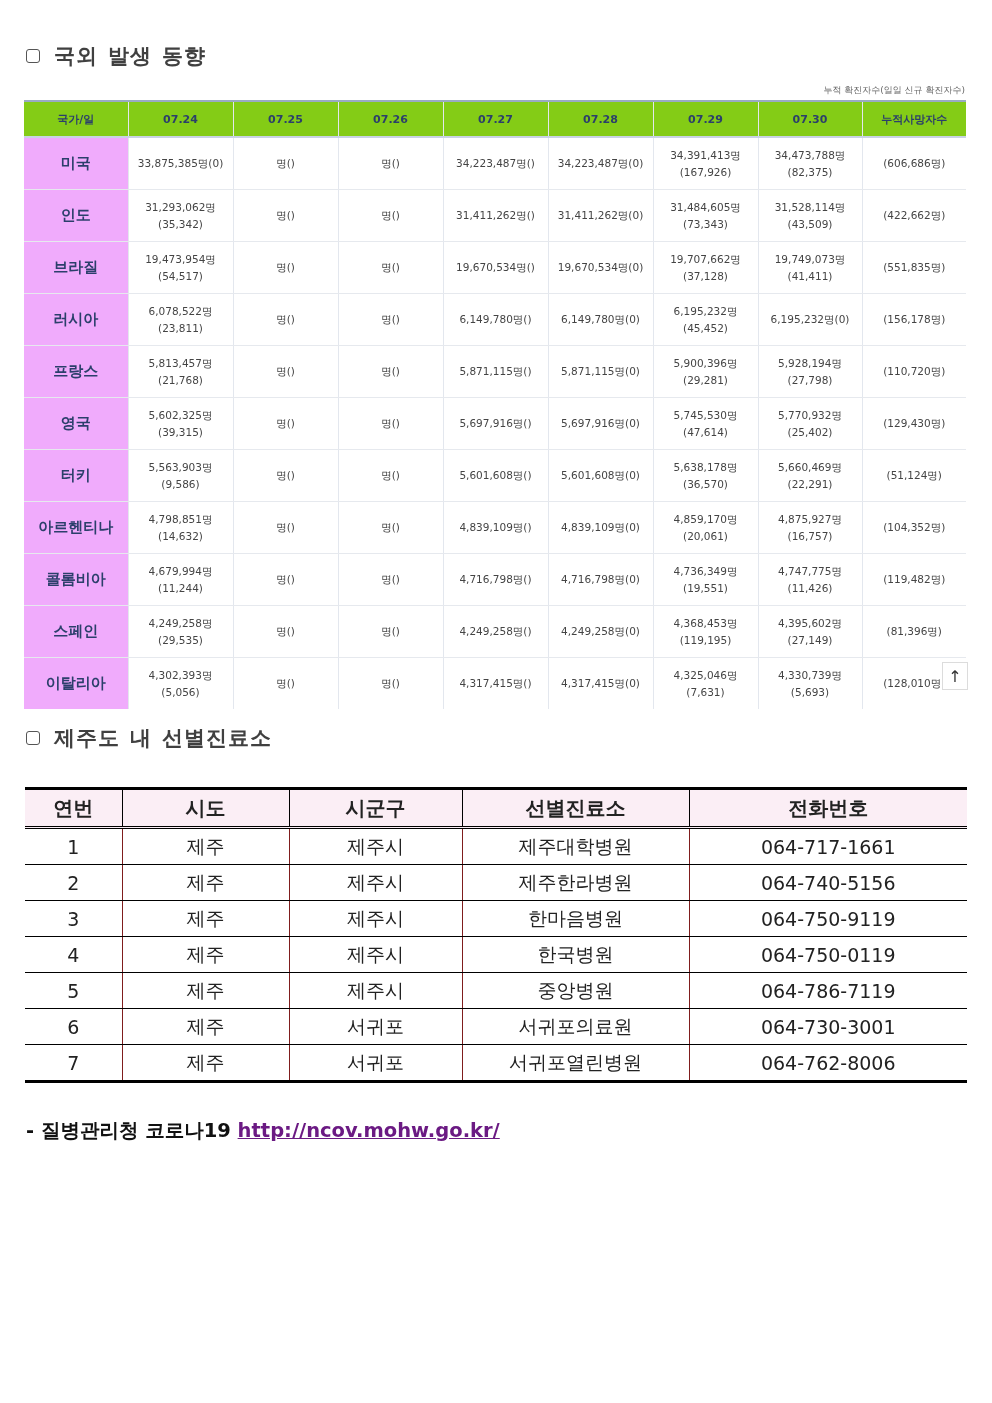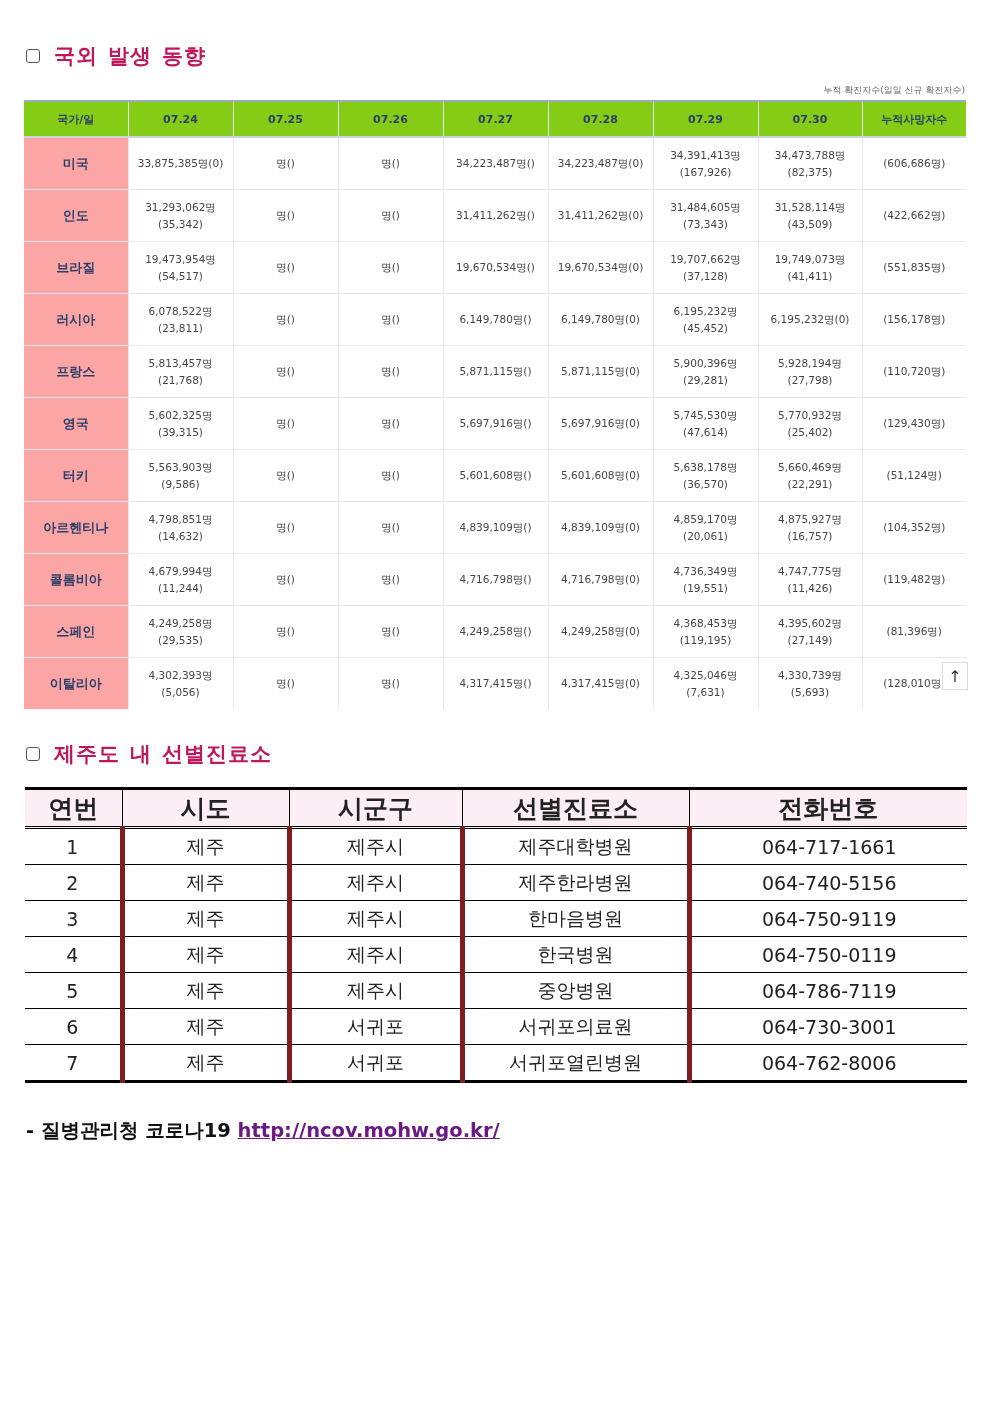--- a/index.html
+++ b/index.html
@@ -1,36 +1,36 @@
 <!DOCTYPE html>
 <html><head>
 <meta charset="utf-8">
 <style>
   html, body { margin: 0; padding: 0; background: #ffffff; }
   body { width: 992px; height: 1403px; position: relative; font-family: "DejaVu Sans", "Liberation Sans", sans-serif; color: #000; overflow: hidden; }
 
-  .section-title { position: absolute; left: 26px; display: flex; align-items: center; font-weight: bold; font-size: 21px; letter-spacing: 1px; color: #be185d; }
+  .section-title { position: absolute; left: 26px; display: flex; align-items: center; font-weight: bold; font-size: 21px; letter-spacing: 1px; color: #404040; }
   .section-title .box { width: 14px; height: 14px; border: 1.5px solid #555; border-radius: 3px; margin-right: 14px; box-sizing: border-box; }
   .title-word { margin-right: 10px; }
 
   
   .unit-note { position: absolute; right: 27px; top: 84px; font-size: 9px; color: #666; text-align: center; }
   table.ov { position: absolute; left: 24px; top: 100px; width: 942px; border-collapse: collapse; table-layout: fixed; font-size: 10.5px; color: #444; }
   table.ov th { height: 32px; background: #84cc16; color: #2b3f6b; font-weight: bold; font-size: 11px; border-top: 2px solid #9aabc3; border-bottom: 2px solid #c9d3e3; border-left: 1px solid #e3e7ee; }
   table.ov th:first-child, table.ov td:first-child { border-left: none; }
   table.ov td { height: 51px; text-align: center; border-bottom: 1px solid #e6e9ee; border-left: 1px solid #e3e7ee; line-height: 17px; padding: 0; }
-  table.ov td.country { background: #fca5a5; color: #2b3f6b; font-weight: bold; font-size: 13px; }
+  table.ov td.country { background: #f0abfc; color: #2b3f6b; font-weight: bold; font-size: 15px; }
   table.ov td .sub { display: block; }
   table.ov tr:last-child td { border-bottom: none; }
   .top-btn { position: absolute; left: 942px; top: 662px; width: 26px; height: 28px; background: #fff; border: 1px solid #dcdcdc; box-sizing: border-box; display: flex; align-items: center; justify-content: center; font-size: 16px; color: #333; }
 
   
   table.cl { position: absolute; left: 25px; top: 787px; width: 942px; border-collapse: collapse; table-layout: fixed; font-size: 19px; color: #222; }
-  table.cl th { height: 34px; background: #fbeef5; font-weight: bold; font-size: 25px; border-top: 3px solid #000; border-bottom: 3px double #000; border-left: 1px solid #000; }
-  table.cl td { height: 35px; text-align: center; border-bottom: 1px solid #000; border-left: 5px solid #7f1d1d; padding: 0; }
+  table.cl th { height: 34px; background: #fbeef5; font-weight: bold; font-size: 20px; border-top: 3px solid #000; border-bottom: 3px double #000; border-left: 1px solid #000; }
+  table.cl td { height: 35px; text-align: center; border-bottom: 1px solid #000; border-left: 1px solid #7f1d1d; padding: 0; }
   table.cl th:first-child, table.cl td:first-child { border-left: none; }
   table.cl tr:last-child td { border-bottom: 3px solid #000; }
 
   
   .notes { position: absolute; left: 26px; top: 1116px; font-weight: bold; font-size: 19.5px; color: #111; }
   .note-line { height: 35px; line-height: 30px; white-space: nowrap; }
   .note-line a { color: #6b1a83; text-decoration: underline; }
 </style>
 </head>
 <body>
@@ -376,21 +376,21 @@
         </td>
         <td>(128,010명)</td>
       </tr>
     </tbody>
 </table>
 
 <div class="top-btn">
   <span>↑</span>
 </div>
 
-<div class="section-title" style="top:740px;">
+<div class="section-title" style="top:724px;">
   <span class="box"></span>
   <span class="title-word">제주도</span>
   <span class="title-word">내</span>
   <span class="title-word">선별진료소</span>
 </div>
 
 <table class="cl">
   <colgroup>
     <col style="width:97px">
       <col style="width:167px">

